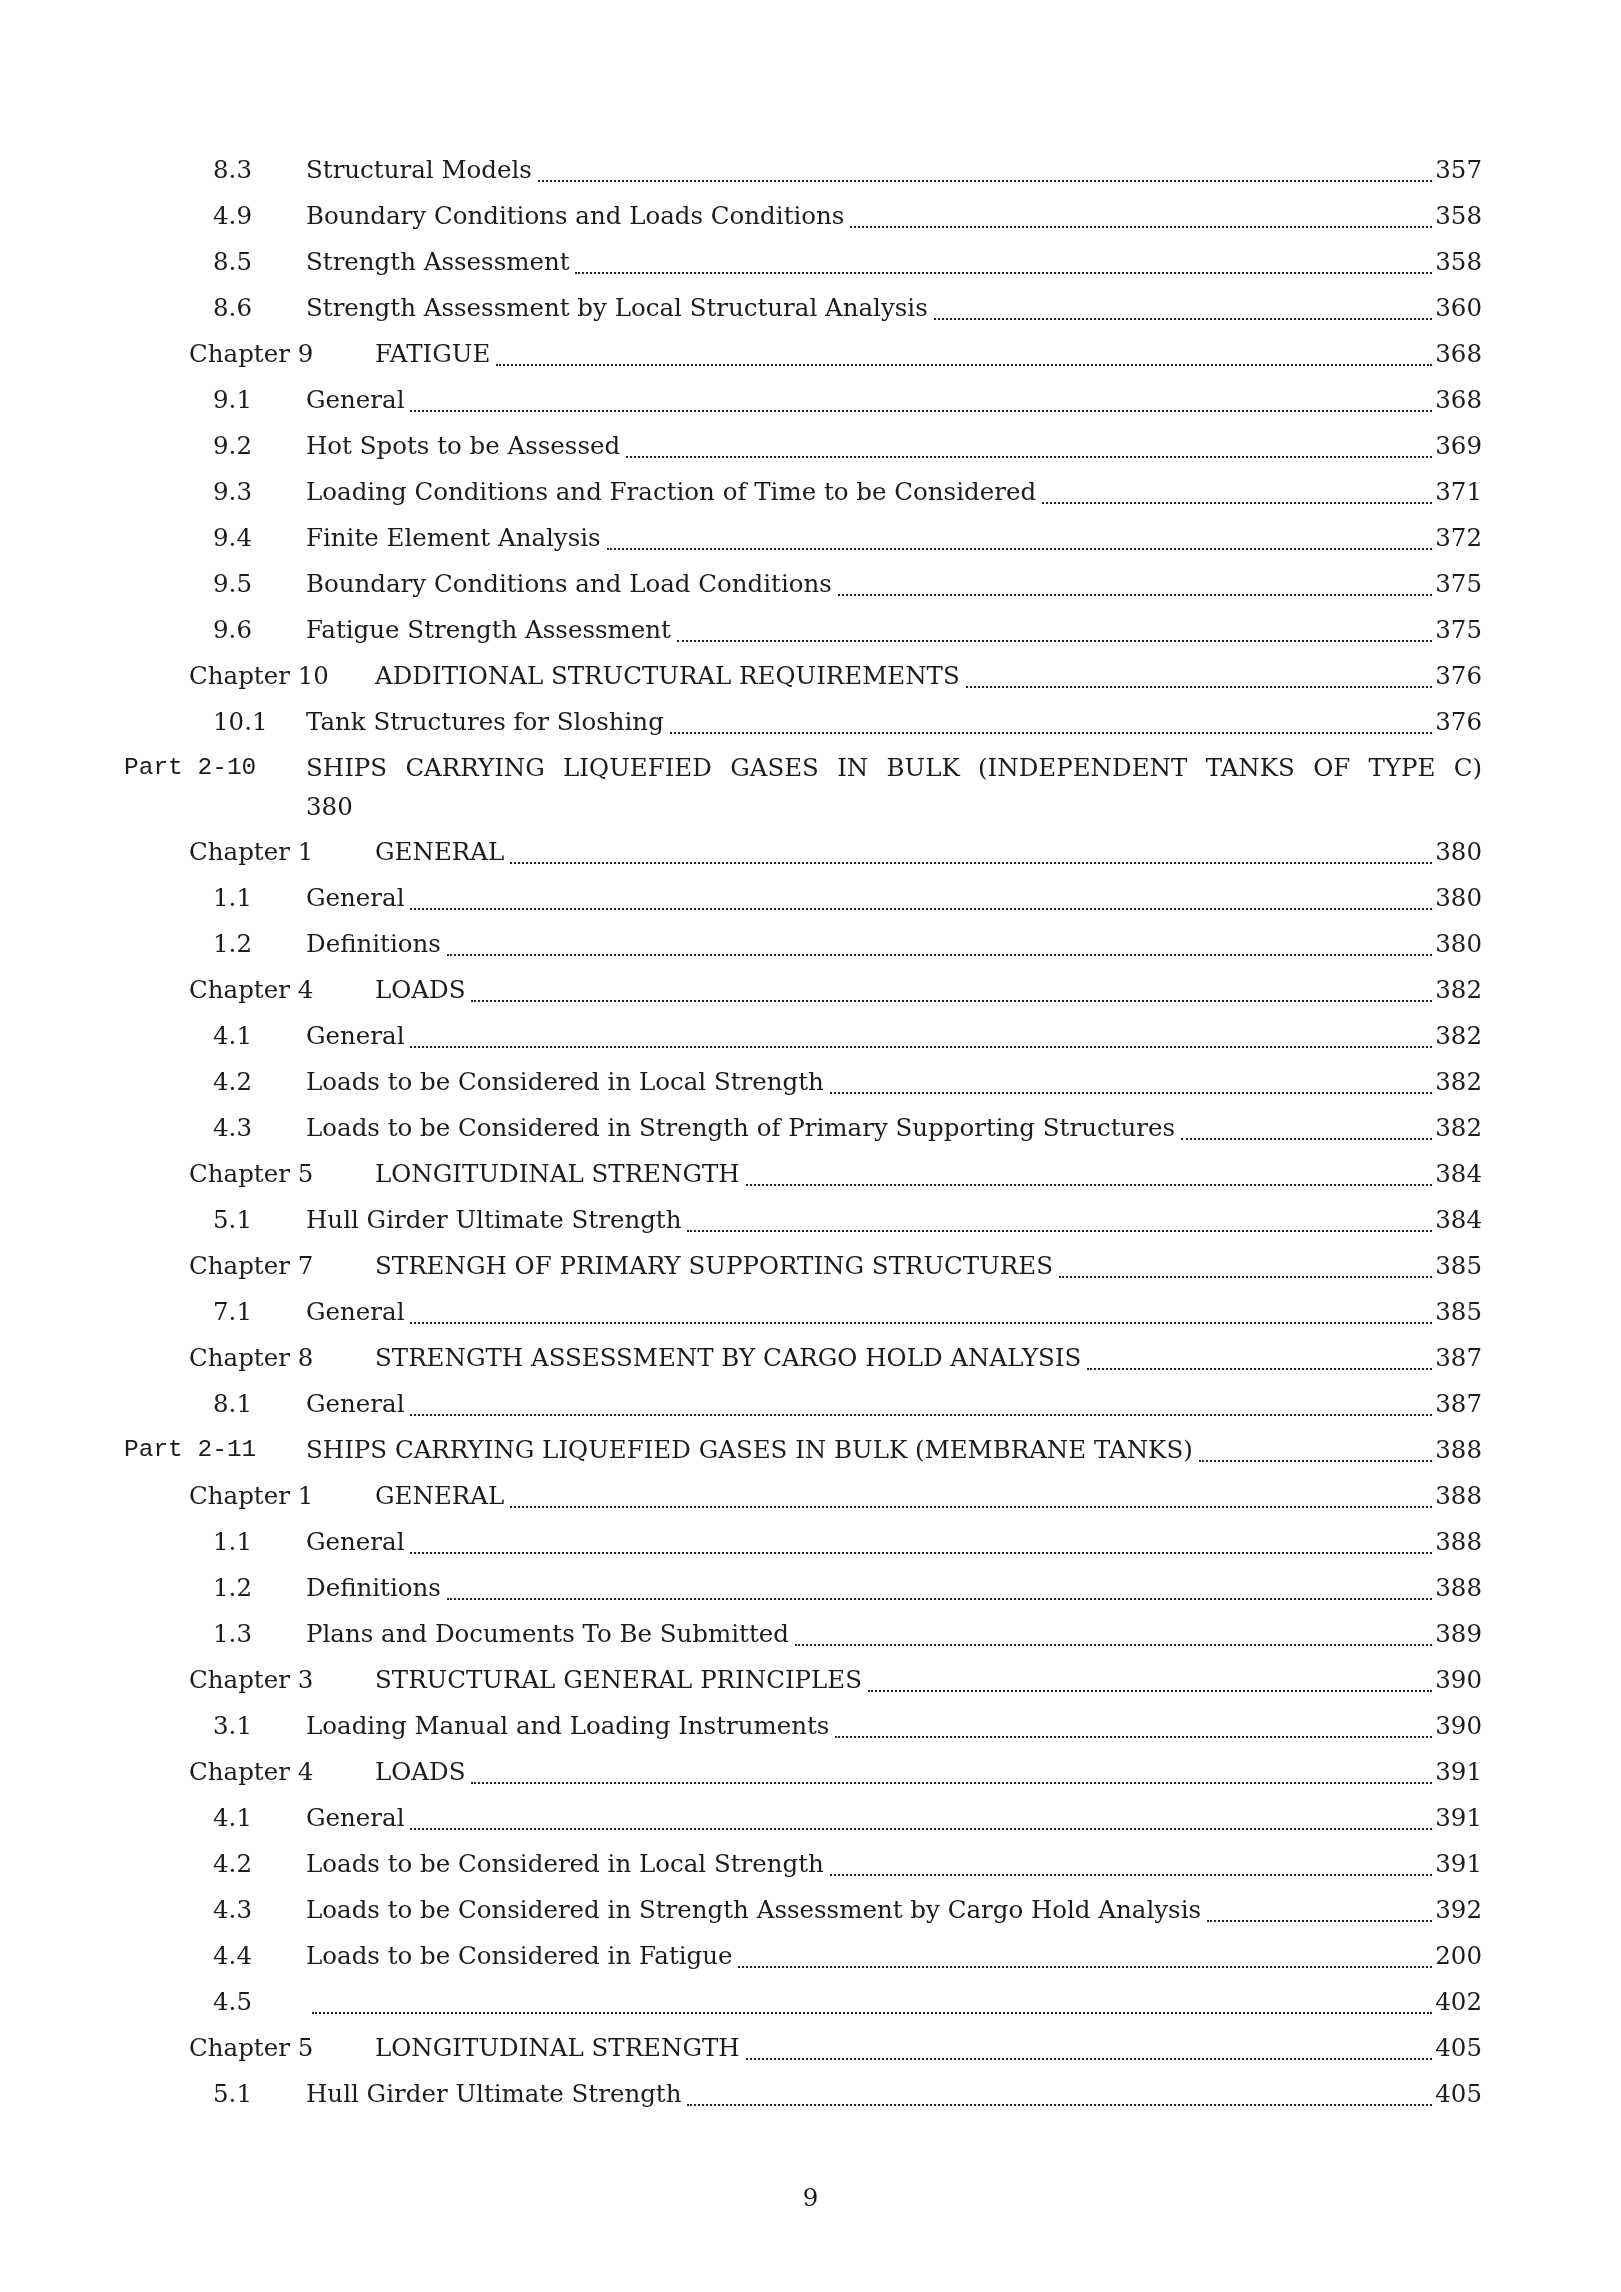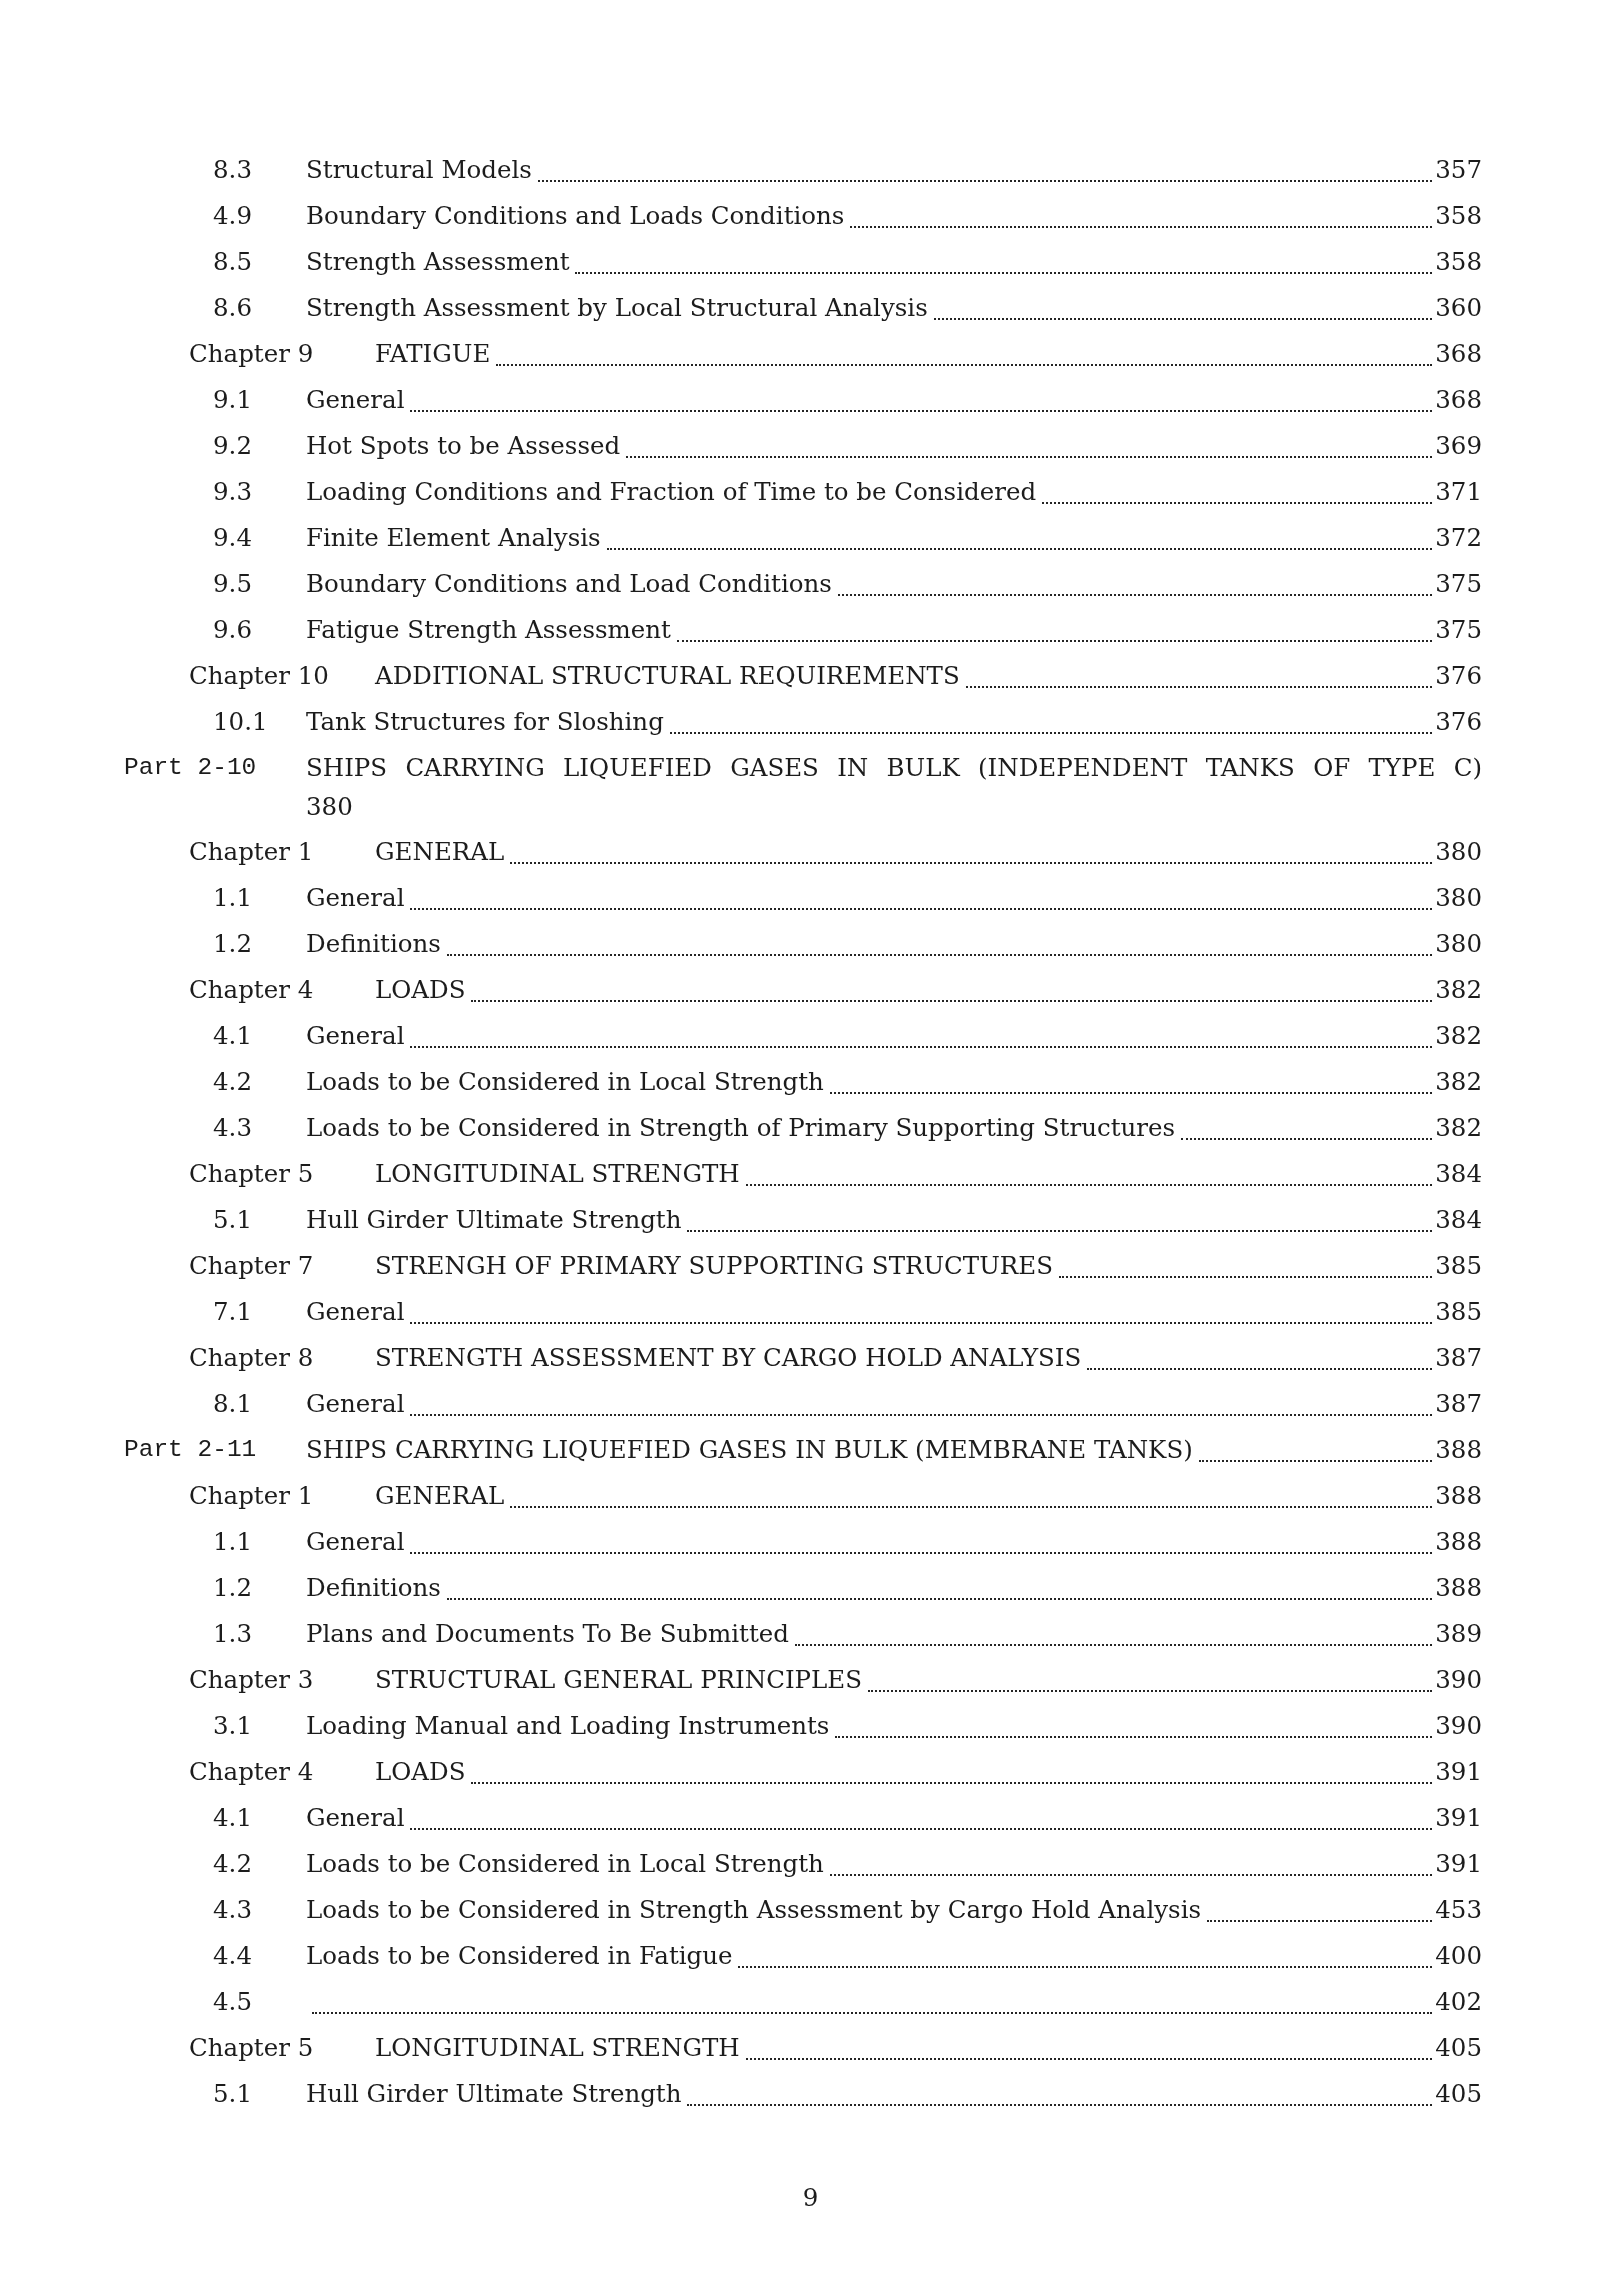--- a/index.html
+++ b/index.html
@@ -302,27 +302,27 @@
       <div class="row section">
         <span class="label">4.2</span>
         <span class="title">Loads to be Considered in Local Strength</span>
         <span class="leader"></span>
         <span class="pnum">391</span>
       </div>
       <div class="row section">
         <span class="label">4.3</span>
         <span class="title">Loads to be Considered in Strength Assessment by Cargo Hold Analysis</span>
         <span class="leader"></span>
-        <span class="pnum">453</span>
+        <span class="pnum">392</span>
       </div>
       <div class="row section">
         <span class="label">4.4</span>
         <span class="title">Loads to be Considered in Fatigue</span>
         <span class="leader"></span>
-        <span class="pnum">400</span>
+        <span class="pnum">200</span>
       </div>
       <div class="row section">
         <span class="label">4.5</span>
         <span class="leader"></span>
         <span class="pnum">402</span>
       </div>
       <div class="row chapter">
         <span class="label">Chapter 5</span>
         <span class="title">LONGITUDINAL STRENGTH</span>
         <span class="leader"></span>

